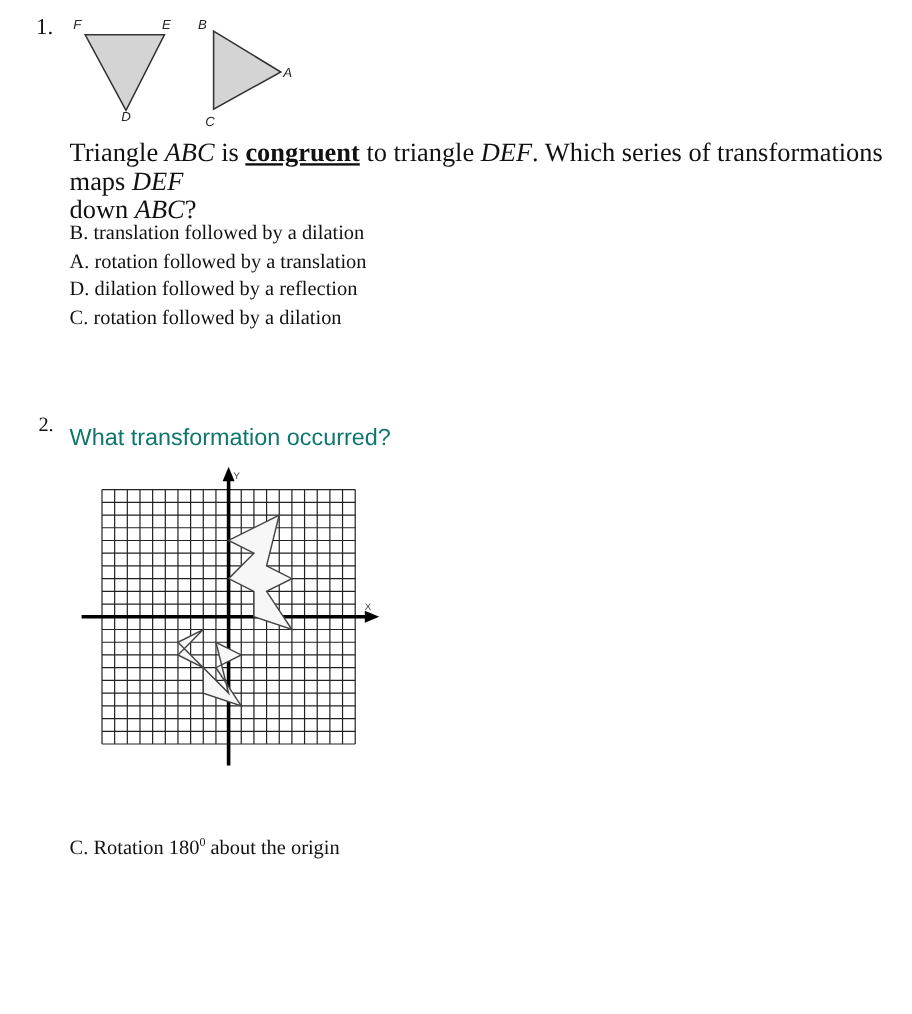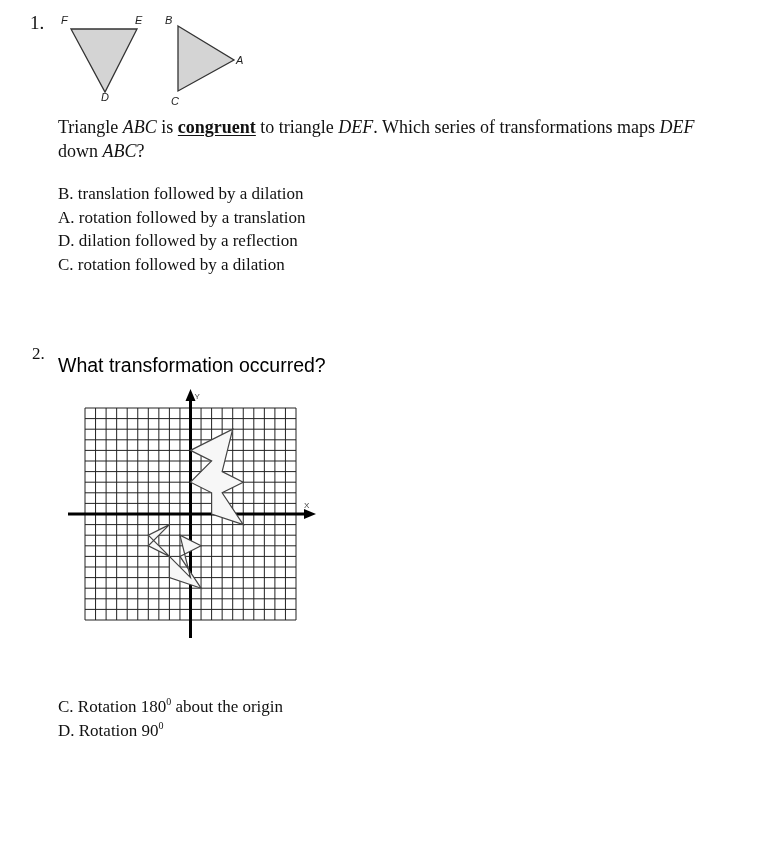--- a/index.html
+++ b/index.html
@@ -1,25 +1,25 @@
 <!DOCTYPE html>
 <html><head>
   <meta charset="utf-8">
   <style>
     html, body { margin: 0; padding: 0; background: #ffffff; }
     body { width: 760px; height: 845px; position: relative; overflow: hidden;
            font-family: "Liberation Serif", serif; color: #111; }
     .abs { position: absolute; }
     .qnum { font-size: 19px; }
-    .qtext { font-size: 18px; line-height: 24px; }
+    .qtext { font-size: 22px; line-height: 24px; }
     .qtext i { font-style: italic; }
     .bold-u { font-weight: bold; text-decoration: underline; text-underline-offset: 2px; }
     .choices { font-size: 17px; line-height: 23.5px; }
     .choice { white-space: nowrap; }
-    .sans-title { font-family: "Liberation Sans", sans-serif; font-size: 19.5px; color: #000000; }
+    .sans-title { font-family: "Liberation Sans", sans-serif; font-size: 19.5px; color: #0f766e; }
     .tri-label { font-family: "Liberation Sans", sans-serif; font-style: italic; font-size: 11px; fill: #222; }
     sup { font-size: 10px; vertical-align: 7px; line-height: 0; }
   </style>
 </head>
 <body>
 
 <div class="abs qnum" style="left:30px; top:12px;">1.</div>
 
 <svg class="abs" style="left:55px; top:12px;" width="210" height="100">
   <g>
@@ -102,14 +102,13 @@
       <polygon points="130.5,4 125.5,16 135.5,16" fill="#000"></polygon>
     </g>
   <polygon id="bolt-upper" fill="#f7f7f7" stroke="#444" stroke-width="1.2" points="130.5,65.4 172.7,44.2 162.15,86.6 183.25,97.2 162.15,107.8 183.25,139.6 151.6,129 151.6,107.8 130.5,97.2 151.6,76"></polygon>
   <polygon id="bolt-lower" fill="#f7f7f7" stroke="#444" stroke-width="1.2" points="88.3,150.2 130.5,192.6 119.95,150.2 141.05,160.8 119.95,171.4 141.05,203.2 109.4,192.6 109.4,171.4 88.3,160.8 109.4,139.6"></polygon>
   <text id="xlabel" x="244" y="123" font-family="Liberation Sans, sans-serif" font-size="8" fill="#444">X</text>
   <text id="ylabel" x="134.5" y="14" font-family="Liberation Sans, sans-serif" font-size="8" fill="#444">Y</text>
 </svg>
 
 <div class="abs choices" style="left:58px; top:695px;">
   <div class="choice"><span>C. Rotation 180</span><sup>0</sup><span> about the origin</span></div>
-  <div class="choice"><span>D. Rotation 90</span><sup>0</sup></div>
 </div>
 
 </body></html>

